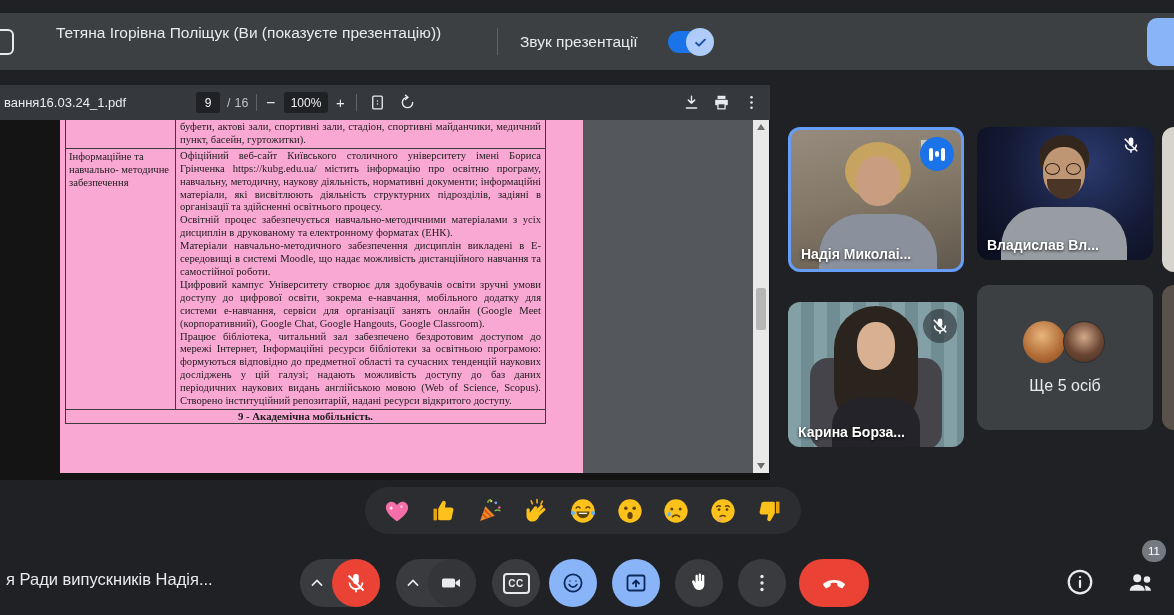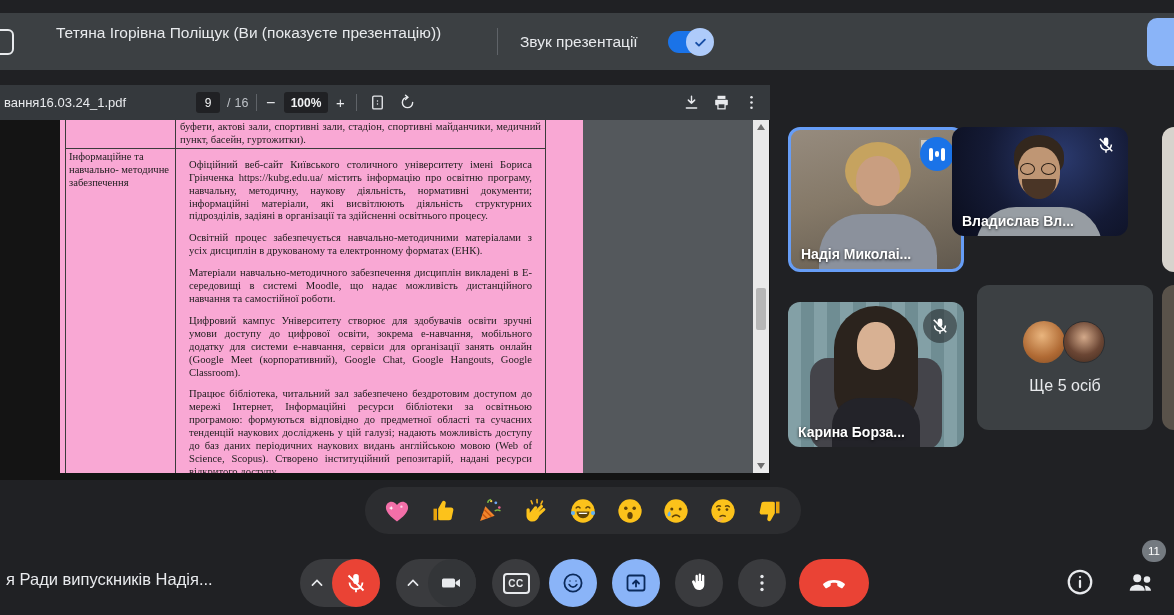--- a/index.html
+++ b/index.html
@@ -19,48 +19,48 @@
   #stop-present-partial{left:1147px;top:5px;width:60px;height:48px;background:#8ab4f8;border-radius:10px;}
 
   
   #pdfbar{left:0;top:85px;width:770px;height:35px;background:#35393d;}
   #pdfbar .fname{left:4px;top:0;height:35px;display:flex;align-items:center;font-size:13px;color:#e8eaed;}
   .tbox{background:#202124;border-radius:3px;color:#f1f3f4;font-size:12px;display:flex;align-items:center;justify-content:center;}
   #pg-cur{left:196px;top:7px;width:24px;height:21px;}
   #pg-of{left:227px;top:0;height:35px;display:flex;align-items:center;font-size:12.5px;color:#bdc1c6;gap:4px;}
   .tsep{top:9px;width:1px;height:17px;background:#5f6368;}
   #zoom-out{left:266px;top:0;height:35px;display:flex;align-items:center;font-size:16px;color:#e8eaed;}
-  #zoom-box{left:284px;top:7px;width:44px;height:21px;font-weight:bold;}
+  #zoom-box{left:284px;top:7px;width:44px;height:21px;}
   #zoom-in{left:336px;top:0;height:35px;display:flex;align-items:center;font-size:15px;color:#e8eaed;}
   .tico{top:8px;width:19px;height:19px;}
   .tico svg{width:19px;height:19px;display:block;}
 
   
   #pdfarea{left:0;top:120px;width:770px;height:360px;background:#141414;}
   #page{position:absolute;left:60px;top:0;width:523px;height:353px;background:#f9a8d4;overflow:hidden;
         font-family:"Liberation Serif",serif;color:#1c1c1c;}
   #doc-table{position:absolute;left:5px;top:0;width:481px;border-left:1px solid #3b3b3b;border-right:1px solid #3b3b3b;border-bottom:1px solid #3b3b3b;}
   .trow{display:flex;border-top:1px solid #3b3b3b;}
   .cl{width:110px;border-right:1px solid #3b3b3b;padding:1px 3px;font-size:10.6px;line-height:13px;}
   .cr{flex:1;padding:1px 4px;font-size:10.6px;line-height:12.9px;text-align:justify;}
-  .cr p{margin:9px;}
+  .cr p{margin:0;}
   #doc-foot{height:14px;justify-content:center;align-items:flex-start;font-weight:bold;font-size:10.8px;overflow:hidden;}
   #gray-panel{left:583px;top:0;width:170px;height:353px;background:#54585c;}
   #pdf-scroll{left:753px;top:0;width:16px;height:353px;background:#e9e9e9;}
   #pdf-scroll .arr{position:absolute;left:4px;width:0;height:0;border-left:4px solid transparent;border-right:4px solid transparent;}
   #pdf-scroll .up{top:4px;border-bottom:6px solid #6d6d6d;}
   #pdf-scroll .dn{bottom:4px;border-top:6px solid #6d6d6d;}
   #pdf-thumb{position:absolute;left:3px;top:168px;width:10px;height:42px;background:#b6b6b6;border-radius:2px;}
 
   
   .tile{border-radius:12px;overflow:hidden;}
   .tname{position:absolute;left:10px;bottom:7px;font-size:14px;color:#fff;text-shadow:0 1px 3px rgba(0,0,0,.85);white-space:nowrap;font-weight:bold;}
   #tile1{left:788px;top:127px;width:176px;height:145px;border:3px solid #669df6;
          background:linear-gradient(165deg,#968b7e 0%,#857968 45%,#61594e 100%);}
-  #tile2{left:952px;top:127px;width:176px;height:109px;background:radial-gradient(circle at 62% 28%,#2b3a6e 0%,#141a35 55%,#0a0d1c 100%);text-align:right;}
+  #tile2{left:977px;top:127px;width:176px;height:133px;background:radial-gradient(circle at 62% 28%,#2b3a6e 0%,#141a35 55%,#0a0d1c 100%);text-align:right;}
   #tile3{left:788px;top:285px;width:176px;height:145px;background:repeating-linear-gradient(90deg,#83a0a6 0 13px,#6f8d93 13px 26px);margin-top:17px;}
   #tile4{left:977px;top:285px;width:176px;height:145px;background:#3c4043;}
   .phair,.pface,.pbody{position:absolute;}
   #tile1 .phair{left:54px;top:12px;width:66px;height:58px;border-radius:50%;background:#c6a35f;}
   #tile1 .pface{left:65px;top:26px;width:44px;height:50px;border-radius:48%;background:#c99e80;}
   #tile1 .pbody{left:28px;top:84px;width:118px;height:62px;border-radius:42px 42px 0 0;background:#8b919c;}
   #tile1 .frame{position:absolute;right:16px;top:8px;width:26px;height:20px;background:#cfc9bf;border:2px solid #8d867b;}
   #tile2 .phair{left:62px;top:8px;width:50px;height:42px;border-radius:50% 50% 40% 40%;background:#33271d;}
   #tile2 .pface{left:66px;top:20px;width:42px;height:50px;border-radius:46%;background:#bf9674;}
   #tile2 .beard{position:absolute;left:70px;top:52px;width:34px;height:20px;border-radius:0 0 18px 18px;background:#4a3526;}

